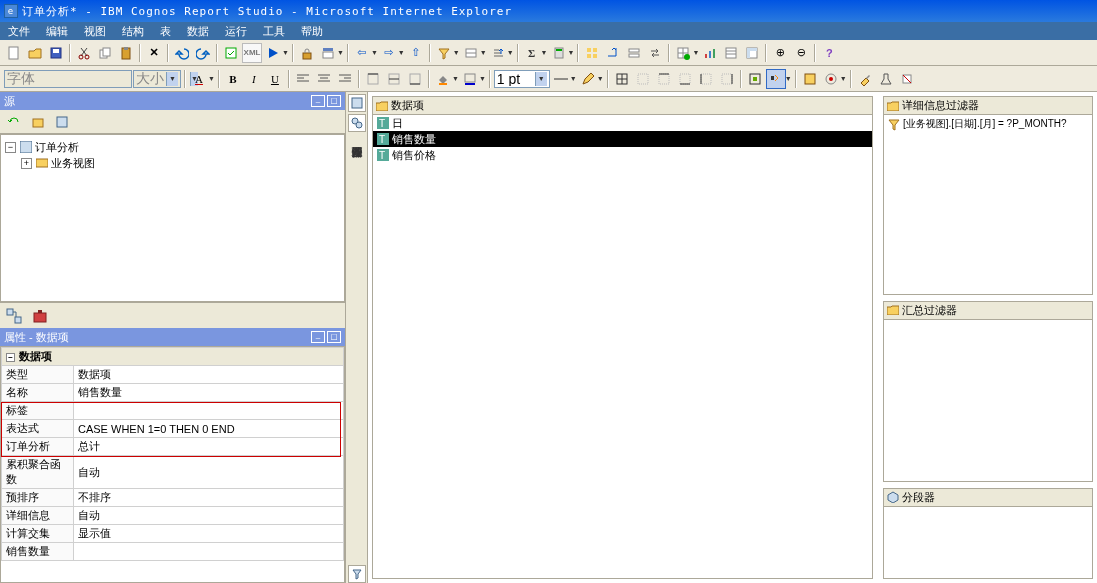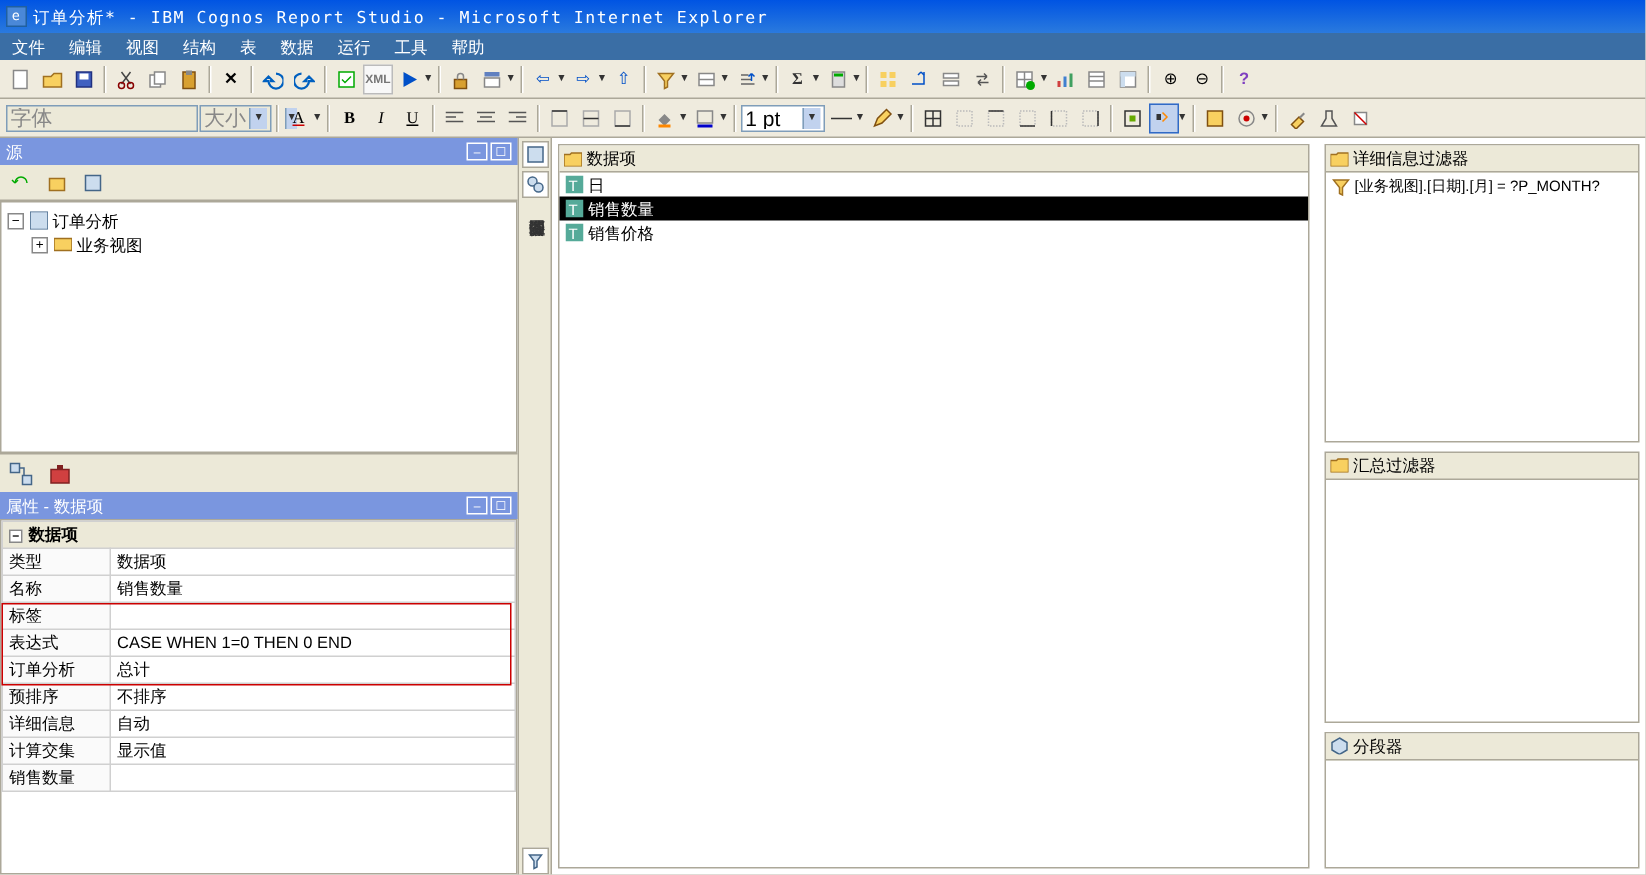--- a/index.html
+++ b/index.html
@@ -529,20 +529,24 @@
             </tr>
         <tr>
               <td>表达式</td>
               <td>CASE WHEN 1=0 THEN 0 END</td>
             </tr>
         <tr>
               <td>订单分析</td>
               <td>总计</td>
             </tr>
         <tr>
+              <td>累积聚合函数</td>
+              <td>自动</td>
+            </tr>
+        <tr>
               <td>预排序</td>
               <td>不排序</td>
             </tr>
         <tr>
               <td>详细信息</td>
               <td>自动</td>
             </tr>
         <tr>
               <td>计算交集</td>
               <td>显示值</td>

